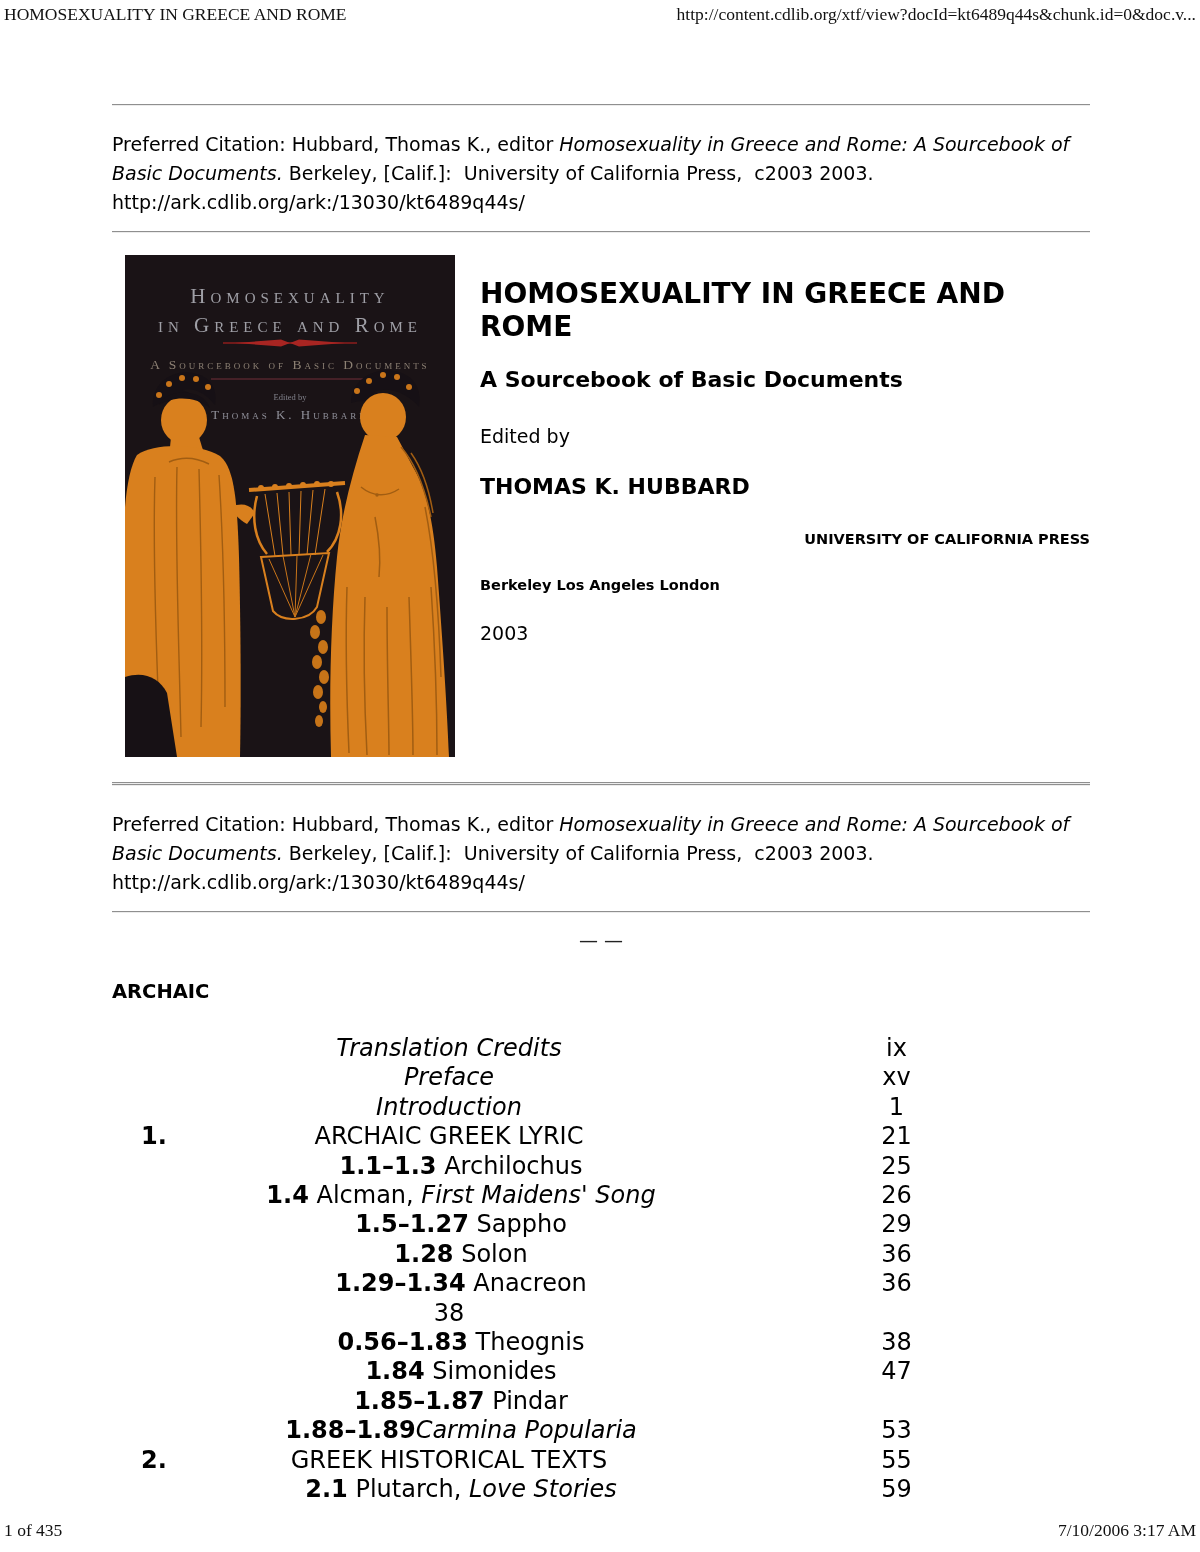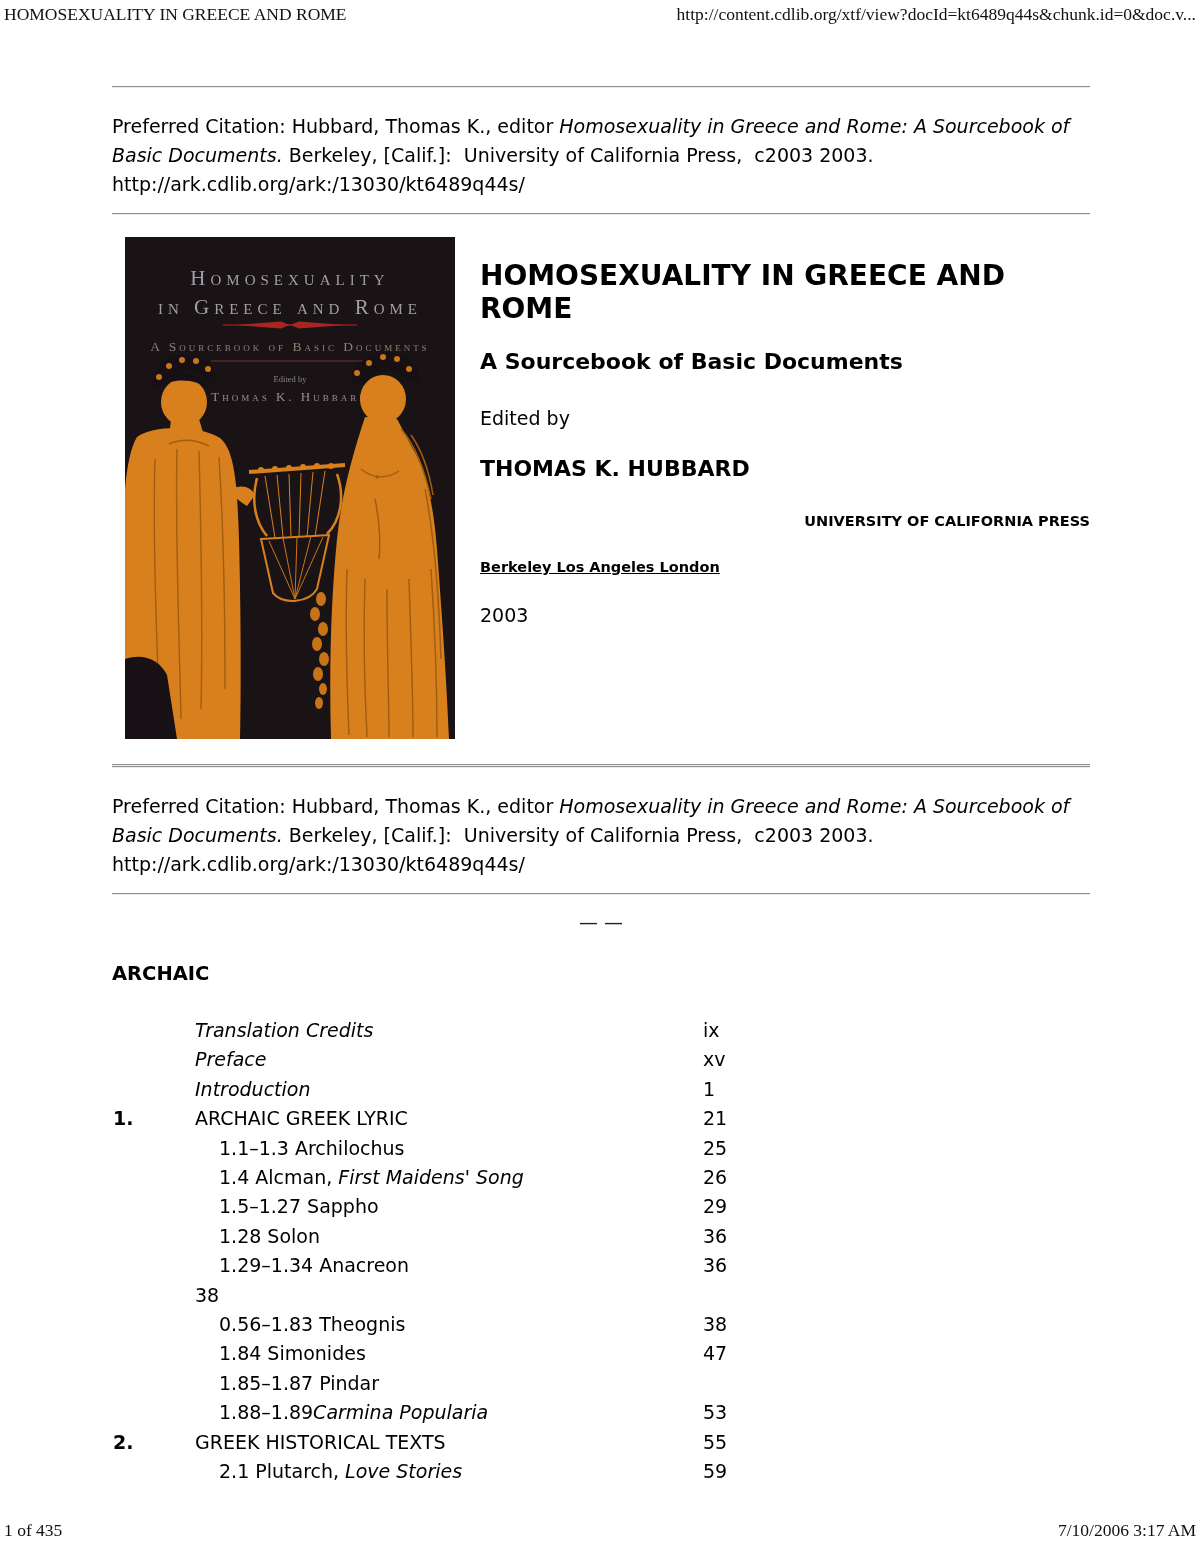--- a/index.html
+++ b/index.html
@@ -9,21 +9,21 @@
     font-family:"DejaVu Sans", sans-serif; color:#000;
     overflow:hidden;
   }
   
   .chrome { position:absolute; left:4px; right:4px; display:flex;
     justify-content:space-between; font-family:"Liberation Serif", serif;
     font-size:17.5px; color:#111; }
   .chrome-header { top:4px; }
   .chrome-footer { top:1520px;align-items:flex-end; }
 
-  .content { position:absolute; left:112px; top:86px; width:978px; }
+  .content { position:absolute; left:112px; top:104px; width:978px; }
 
   hr.rule { margin:0; border:none; height:2px; background:#c9c9c9;
     border-top:1px solid #8f8f8f; border-bottom:1px solid #ececec; }
 
   .citation { margin:24px 0 14px 0; font-size:19px; line-height:29px;
     white-space:pre-wrap; }
   .citation i { font-style:italic; }
 
   .book-section { display:flex; margin-top:22px; margin-bottom:25px; }
   .cover { width:330px; height:502px; margin-left:13px; flex:none; display:block; }
@@ -35,35 +35,35 @@
                fill:#80808a; text-anchor:middle; }
   .cv-editor { font-family:"Liberation Serif", serif; font-variant:small-caps;
                font-size:13px; letter-spacing:3px; fill:#90909a; text-anchor:middle; }
 
   .title-block { margin-left:25px; padding-top:22px; }
   .book-title { font-size:28px; font-weight:bold; margin:0 0 24px 0; letter-spacing:0; }
   .book-subtitle { font-size:22px; font-weight:bold; margin:0 0 33px 0; }
   .edited-by { font-size:19px; margin:0 0 27px 0; }
   .editor-name { font-size:22px; font-weight:bold; margin:0 0 32px 0; }
   .publisher { font-size:14.5px; font-weight:bold; margin:0 0 30px 0;text-align:right; }
-  .pub-cities { font-size:14.5px; font-weight:bold; margin:0 0 29px 0;text-decoration:underline; }
+  .pub-cities { font-size:14.5px; font-weight:bold; margin:0 0 29px 0; }
   .pub-year { font-size:19px; margin:0; }
 
   .rule-gap { margin-top:13px; }
 
   .dash-divider { text-align:center; font-size:19px; color:#222; margin:13px 0 0 0;
     line-height:29px; }
 
   .contents-heading { font-size:19.5px; font-weight:bold; margin:25px 0 0 0; }
 
   .toc { margin:31px 0 0 1px; }
   .toc-row { display:grid; grid-template-columns:82px 508px auto;
-    font-size:19px; line-height:29.4px; }
+    font-size:24px; line-height:29.4px;text-align:center; }
   .toc-num { font-weight:bold; }
-  .toc-title b { font-weight:normal;margin-left:24px; }
+  .toc-title b { font-weight:bold;margin-left:24px; }
   .toc-title i { font-style:italic; }
   .toc-page { }
 </style>
 </head>
 <body>
 
 <div class="chrome chrome-header">
   <span>HOMOSEXUALITY IN GREECE AND ROME</span>
   <span>http://content.cdlib.org/xtf/view?docId=kt6489q44s&amp;chunk.id=0&amp;doc.v...</span>
 </div>

